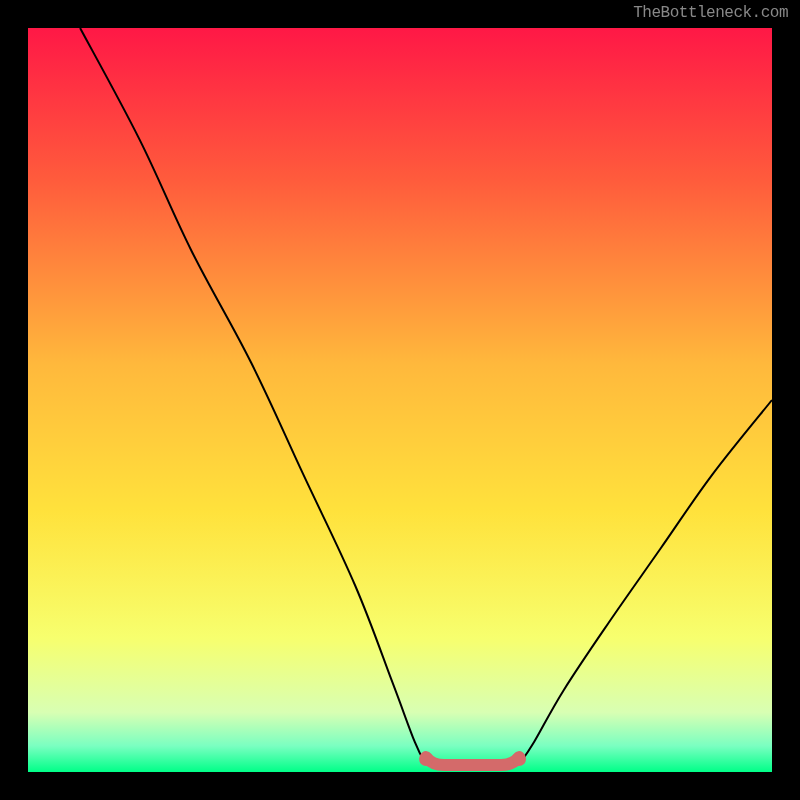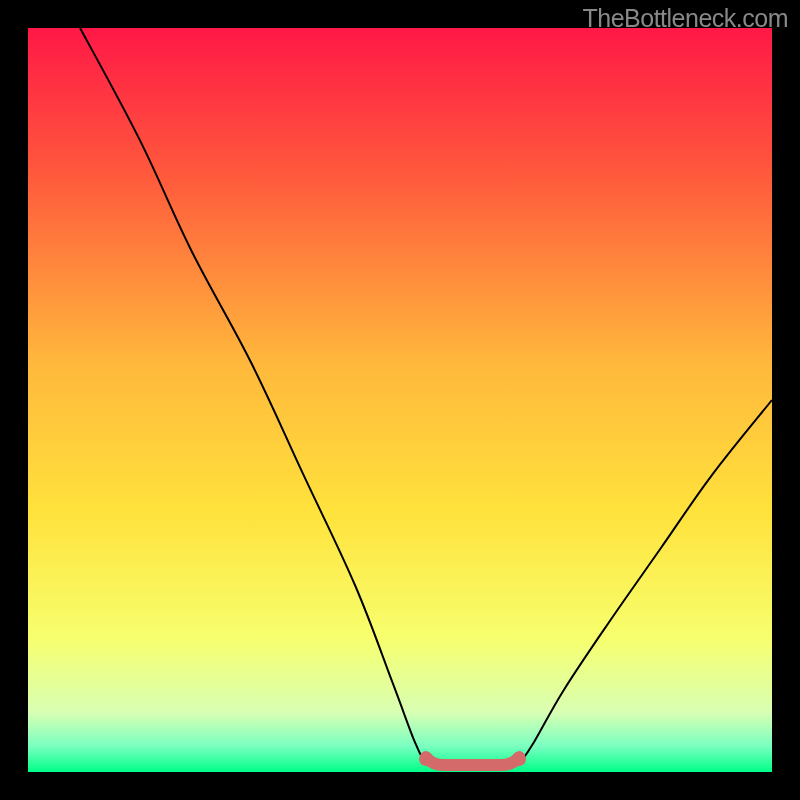--- a/index.html
+++ b/index.html
@@ -13,22 +13,22 @@
   .container {
     position: relative;
     width: 800px;
     height: 800px;
     background: #000;
   }
   .attribution {
     position: absolute;
     top: 4px;
     right: 12px;
-    font-size: 25px;
-    font-family: Liberation Sans, sans-serif;
+    font-size: 16px;
+    font-family: Liberation Mono, monospace;
     color: #888;
     font-weight: 500;
     z-index: 10;
     letter-spacing: -0.5px;
   }
   svg {
     display: block;
   }
 </style>
 </head>

